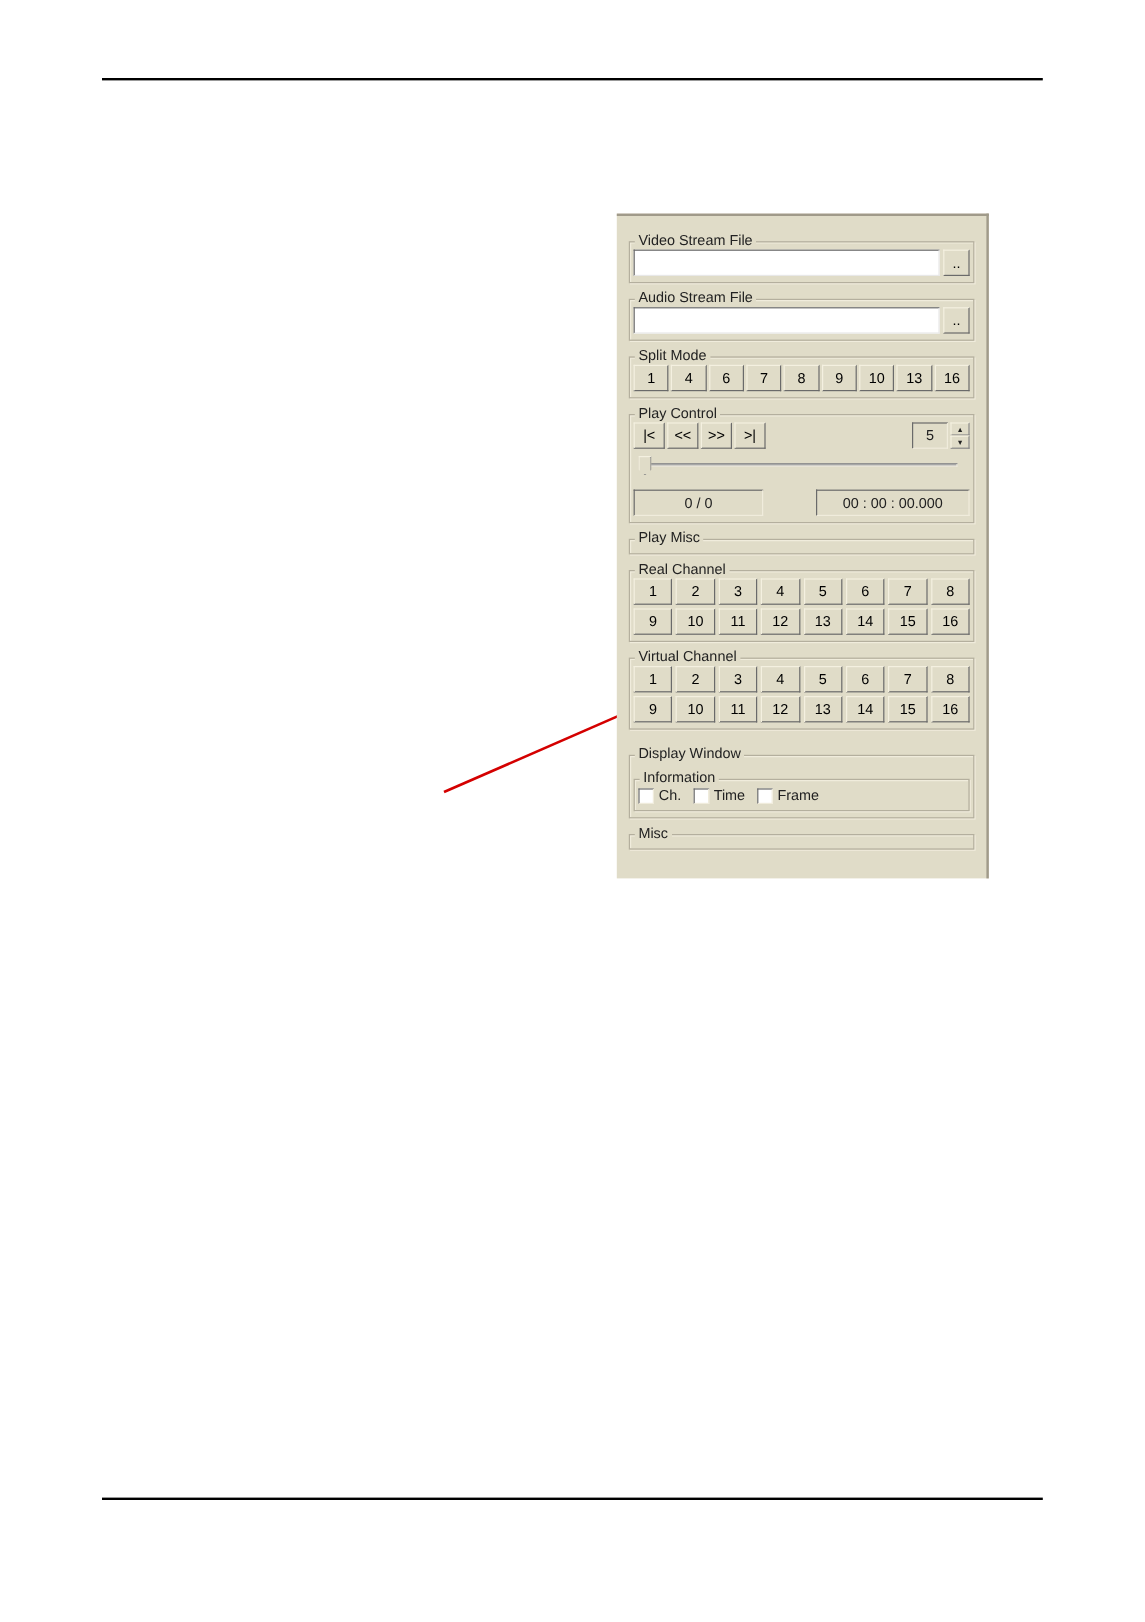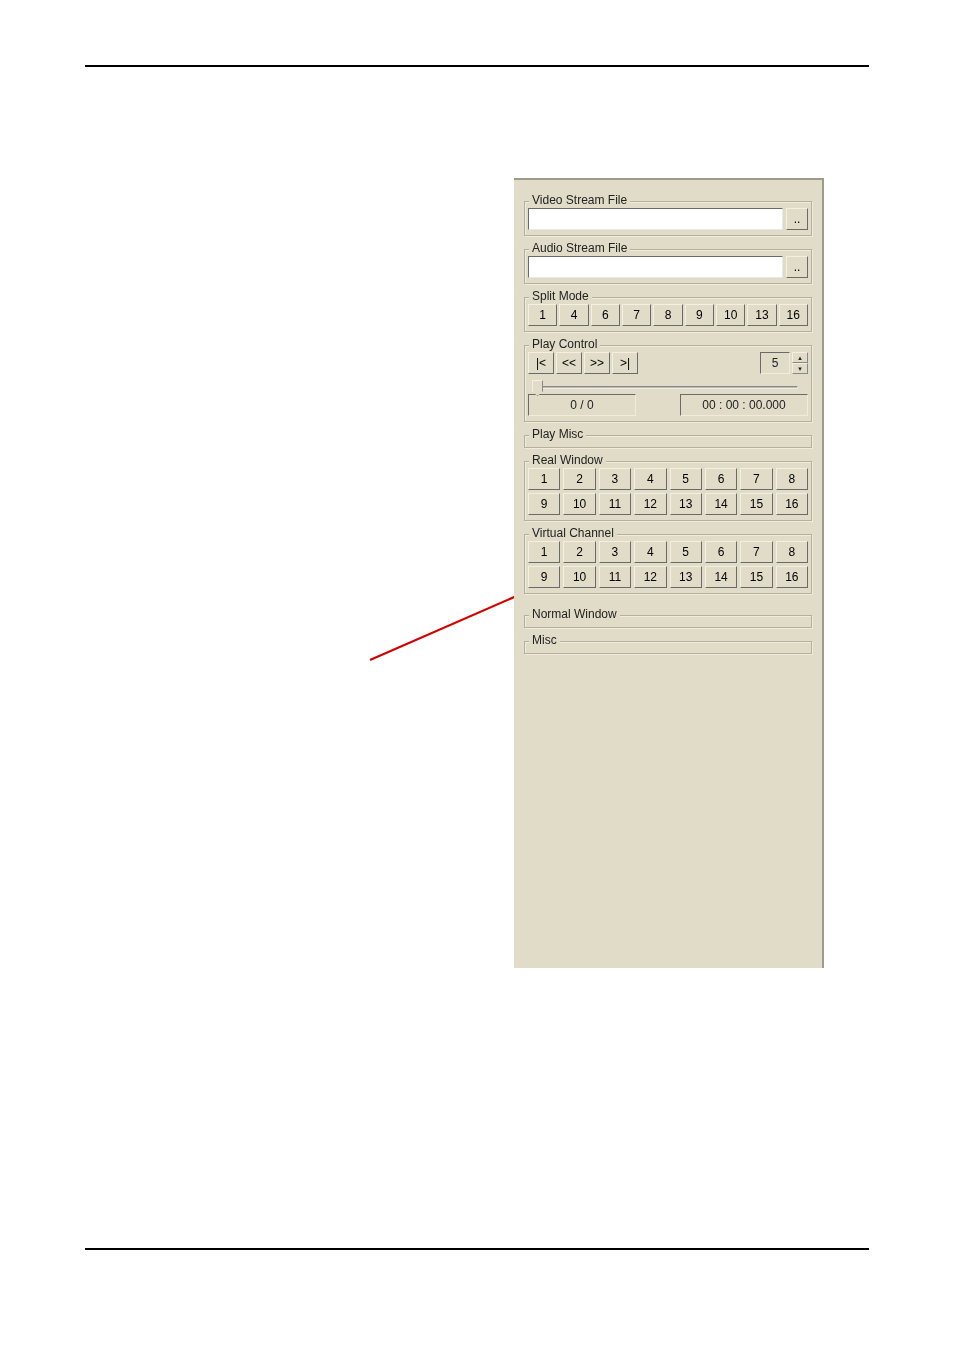--- a/index.html
+++ b/index.html
@@ -7,21 +7,21 @@
 
 .page-rule { position: absolute; left: 85px; right: 85px; height: 2px; background: #000; }
 .rule-top { top: 65px; }
 .rule-bottom { top: 1248px; }
 
 .panel {
   position: absolute;
   left: 514px;
   top: 178px;
   width: 310px;
-  height: 790px;
+  height: 554px;
   background: #e0dcc8;
   border-top: 2px solid #a09a8a;
   border-right: 2px solid #a09a8a;
   padding: 8px 10px;
   font-family: "MS Sans Serif", Tahoma, sans-serif;
   font-size: 12px;
   color: #222;
 }
 
 fieldset.group {
@@ -232,34 +232,34 @@
           <span class="sbtn">▴</span>
           <span class="sbtn">▾</span>
         </span>
       </div>
 
       <div class="slider-track">
         <div class="rail"></div>
         <div class="thumb"></div>
       </div>
 
-      <div class="row" style="margin-top:0">
+      <div class="row" style="margin-top:14px">
         <span class="readbox" style="width:108px">0 / 0</span>
         <span class="spacer"></span>
         <span class="readbox" style="width:128px">00 : 00 : 00.000</span>
       </div>
     </div>
   </fieldset>
 
   <fieldset class="group">
     <legend>Play Misc</legend>
   </fieldset>
 
   <fieldset class="group">
-    <legend>Real Window</legend>
+    <legend>Real Channel</legend>
     <div class="inner channel-grid">
       <div class="cg-row">
         <button class="chbtn">1</button>
         <button class="chbtn">2</button>
         <button class="chbtn">3</button>
         <button class="chbtn">4</button>
         <button class="chbtn">5</button>
         <button class="chbtn">6</button>
         <button class="chbtn">7</button>
         <button class="chbtn">8</button>
@@ -297,24 +297,41 @@
         <button class="chbtn">12</button>
         <button class="chbtn">13</button>
         <button class="chbtn">14</button>
         <button class="chbtn">15</button>
         <button class="chbtn">16</button>
       </div>
     </div>
   </fieldset>
 
   <fieldset class="group" style="margin-top:14px">
-    <legend>Normal Window</legend>
+    <legend>Display Window</legend>
     <div class="inner">
 
 
+      <fieldset class="group">
+        <legend>Information</legend>
+        <div class="inner row" style="gap:10px">
+          <span class="checkbox">
+            <span class="box"></span>
+            <span>Ch.</span>
+          </span>
+          <span class="checkbox">
+            <span class="box"></span>
+            <span>Time</span>
+          </span>
+          <span class="checkbox">
+            <span class="box"></span>
+            <span>Frame</span>
+          </span>
+        </div>
+      </fieldset>
 
     </div>
   </fieldset>
 
   <fieldset class="group">
     <legend>Misc</legend>
   </fieldset>
 
 </div>
 

